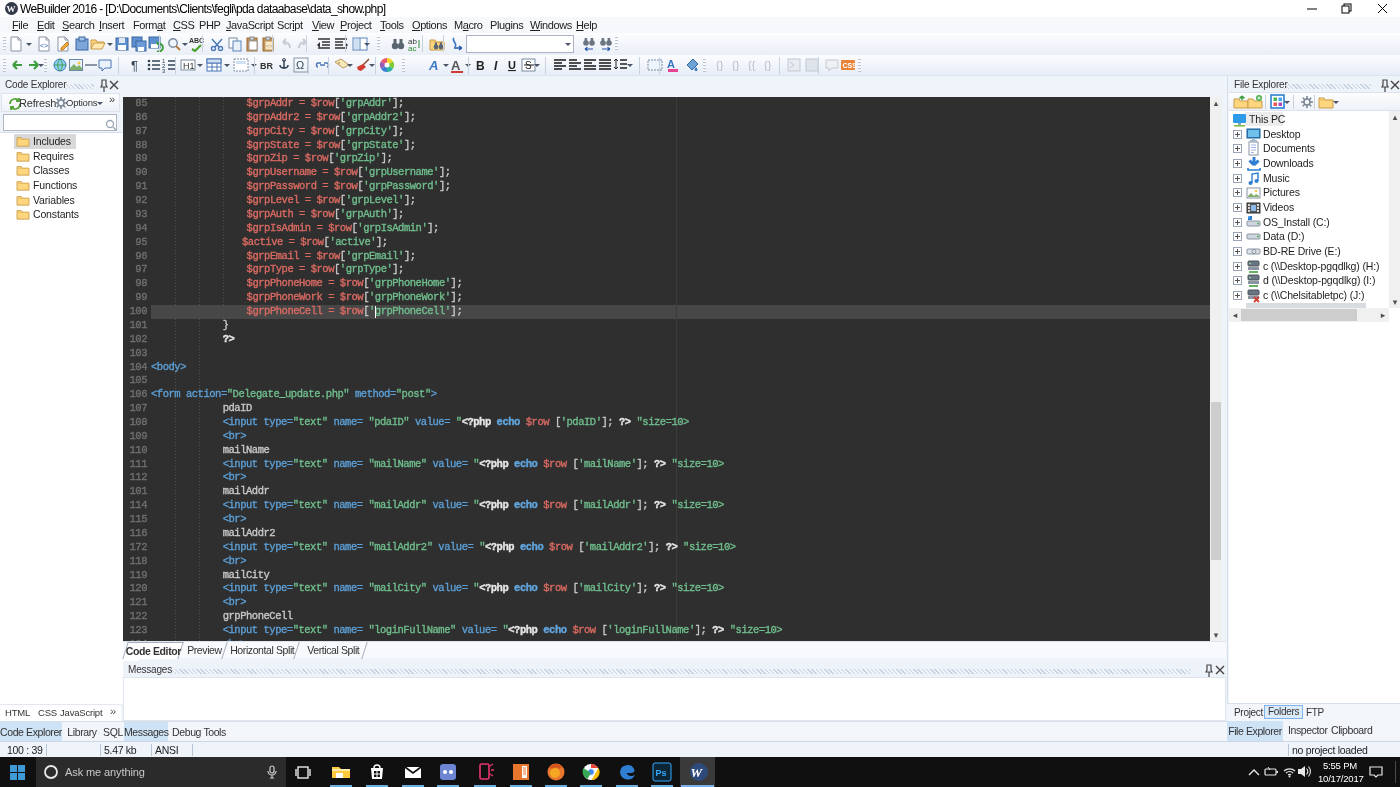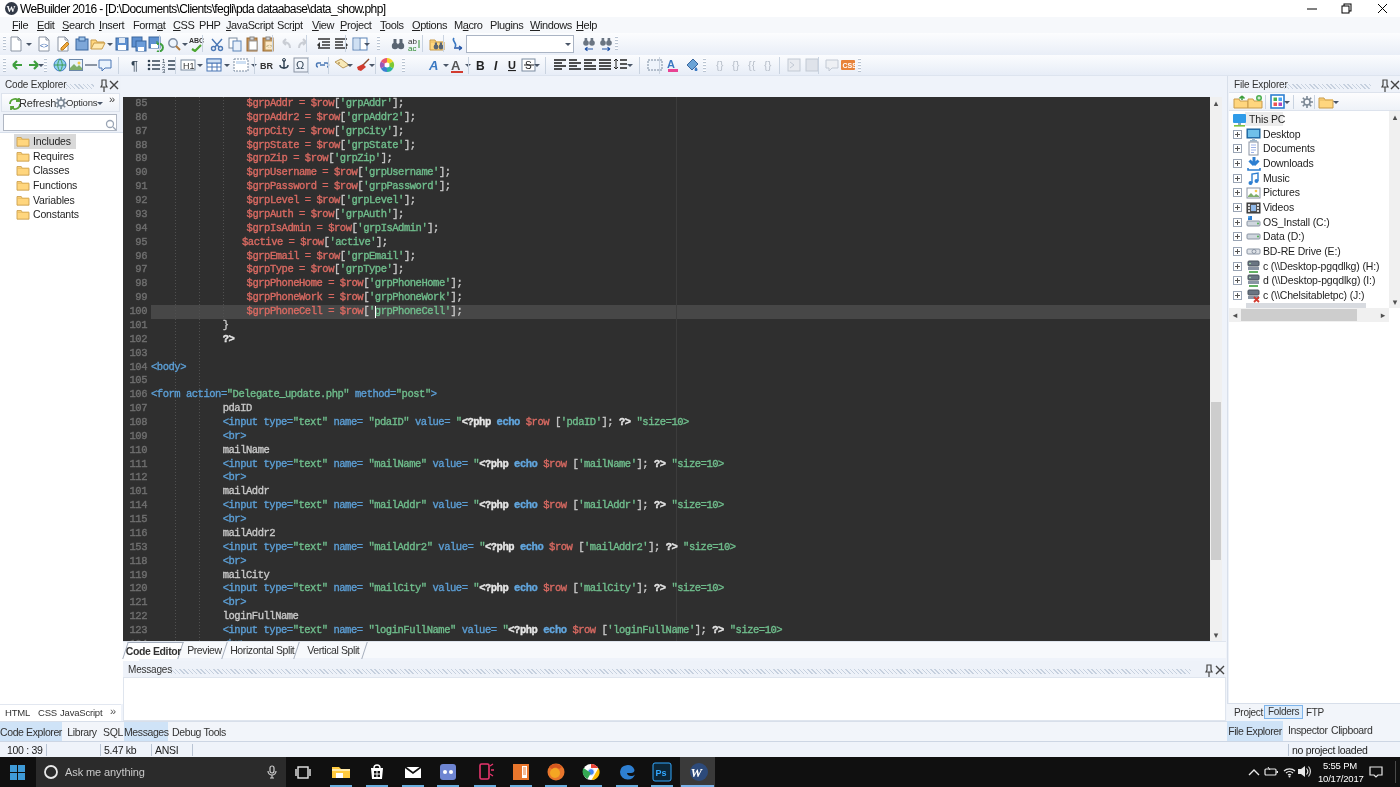--- a/index.html
+++ b/index.html
@@ -569,32 +569,32 @@
 <div class="ln" style="top:374.49px;width:24px">112</div>
 <div class="cl" style="top:374.49px;left:99.7px"><span class="b">&lt;br&gt;</span></div>
 <div class="ln" style="top:388.36px;width:24px">101</div>
 <div class="cl" style="top:388.36px;left:99.7px"><span class="w">mailAddr</span></div>
 <div class="ln" style="top:402.23px;width:24px">114</div>
 <div class="cl" style="top:402.23px;left:99.7px"><span class="b">&lt;input type=</span><span class="g">"text"</span><span class="b"> name= </span><span class="g">"mailAddr"</span><span class="b"> value= </span><span class="g">"</span><span class="bw">&lt;?php </span><span class="bb">echo </span><span class="r">$row </span><span class="w">[</span><span class="g">'mailAddr'</span><span class="w">]; </span><span class="bw">?&gt; </span><span class="g">"size=10&gt;</span></div>
 <div class="ln" style="top:416.10px;width:24px">115</div>
 <div class="cl" style="top:416.10px;left:99.7px"><span class="b">&lt;br&gt;</span></div>
 <div class="ln" style="top:429.97px;width:24px">116</div>
 <div class="cl" style="top:429.97px;left:99.7px"><span class="w">mailAddr2</span></div>
-<div class="ln" style="top:443.84px;width:24px">153</div>
+<div class="ln" style="top:443.84px;width:24px">172</div>
 <div class="cl" style="top:443.84px;left:99.7px"><span class="b">&lt;input type=</span><span class="g">"text"</span><span class="b"> name= </span><span class="g">"mailAddr2"</span><span class="b"> value= </span><span class="g">"</span><span class="bw">&lt;?php </span><span class="bb">echo </span><span class="r">$row </span><span class="w">[</span><span class="g">'mailAddr2'</span><span class="w">]; </span><span class="bw">?&gt; </span><span class="g">"size=10&gt;</span></div>
 <div class="ln" style="top:457.71px;width:24px">118</div>
 <div class="cl" style="top:457.71px;left:99.7px"><span class="b">&lt;br&gt;</span></div>
 <div class="ln" style="top:471.58px;width:24px">119</div>
 <div class="cl" style="top:471.58px;left:99.7px"><span class="w">mailCity</span></div>
 <div class="ln" style="top:485.45px;width:24px">120</div>
 <div class="cl" style="top:485.45px;left:99.7px"><span class="b">&lt;input type=</span><span class="g">"text"</span><span class="b"> name= </span><span class="g">"mailCity"</span><span class="b"> value= </span><span class="g">"</span><span class="bw">&lt;?php </span><span class="bb">echo </span><span class="r">$row </span><span class="w">[</span><span class="g">'mailCity'</span><span class="w">]; </span><span class="bw">?&gt; </span><span class="g">"size=10&gt;</span></div>
 <div class="ln" style="top:499.32px;width:24px">121</div>
 <div class="cl" style="top:499.32px;left:99.7px"><span class="b">&lt;br&gt;</span></div>
 <div class="ln" style="top:513.19px;width:24px">122</div>
-<div class="cl" style="top:513.19px;left:99.7px"><span class="w">loginFullName</span></div>
+<div class="cl" style="top:513.19px;left:99.7px"><span class="w">grpPhoneCell</span></div>
 <div class="ln" style="top:527.06px;width:24px">123</div>
 <div class="cl" style="top:527.06px;left:99.7px"><span class="b">&lt;input type=</span><span class="g">"text"</span><span class="b"> name= </span><span class="g">"loginFullName"</span><span class="b"> value= </span><span class="g">"</span><span class="bw">&lt;?php </span><span class="bb">echo </span><span class="r">$row </span><span class="w">[</span><span class="g">'loginFullName'</span><span class="w">]; </span><span class="bw">?&gt; </span><span class="g">"size=10&gt;</span></div>
 <div class="ln" style="top:540.93px;width:24px">124</div>
 <div class="cl" style="top:540.93px;left:99.7px"><span class="b">&lt;br&gt;</span></div>
 <div style="position:absolute;left:251.9px;top:209.05px;width:1px;height:12px;background:#fff"></div>
 </div>
       <div id="vsb">
         <div class="sarr" style="top:0">▴</div>
         <div class="thumb"></div>
         <div class="sarr" style="top:532px">▾</div>

